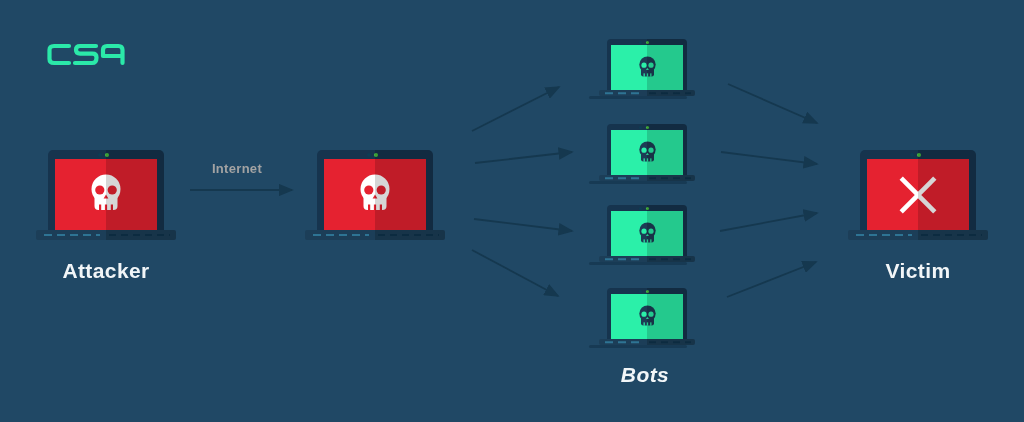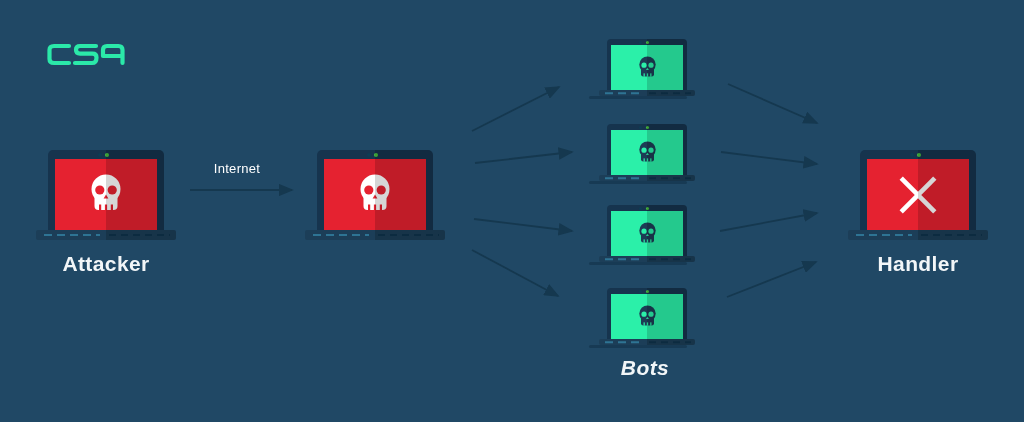--- a/index.html
+++ b/index.html
@@ -64,25 +64,25 @@
   }
 
   .skull-svg{display:block;}
   .lg .skull-svg{width:40px;height:46px;}
   .sm .skull-svg{width:23px;height:26px;}
   .x-svg{display:block;width:56px;height:56px;}
 
   
   .node-label{
     position:absolute;transform:translateX(-50%);
-    color:#F2F6F8;font-weight:700;font-size:21px;letter-spacing:0.4px;white-space:nowrap;
+    color:#F2F6F8;font-weight:700;font-size:21px;letter-spacing:0.4px;white-space:nowrap;margin-top:7px;
   }
   .edge-label{
     position:absolute;transform:translateX(-50%);
-    color:#ffffff;font-weight:400;font-size:13px;letter-spacing:0.3px;white-space:nowrap;
+    color:#a3a3a3;font-weight:700;font-size:13px;letter-spacing:0.3px;white-space:nowrap;
   }
 </style>
 </head>
 <body>
 
 <div id="canvas">
 
   <svg id="arrow-layer" viewBox="0 0 1024 422" xmlns="http://www.w3.org/2000/svg">
     <defs>
       <marker id="ah" markerWidth="9" markerHeight="7" refX="7.5" refY="3.5" orient="auto">
@@ -319,15 +319,15 @@
             </g>
           </svg>
         </div>
       </div>
       <div class="base">
         <span class="dashes left"></span>
         <span class="dashes right"></span>
       </div>
     </div>
   </div>
-  <div class="node-label" style="left:918px;top:252px;">Handler</div>
+  <div class="node-label" style="left:918px;top:252px;">Victim</div>
 
 </div>
 
 </body></html>

